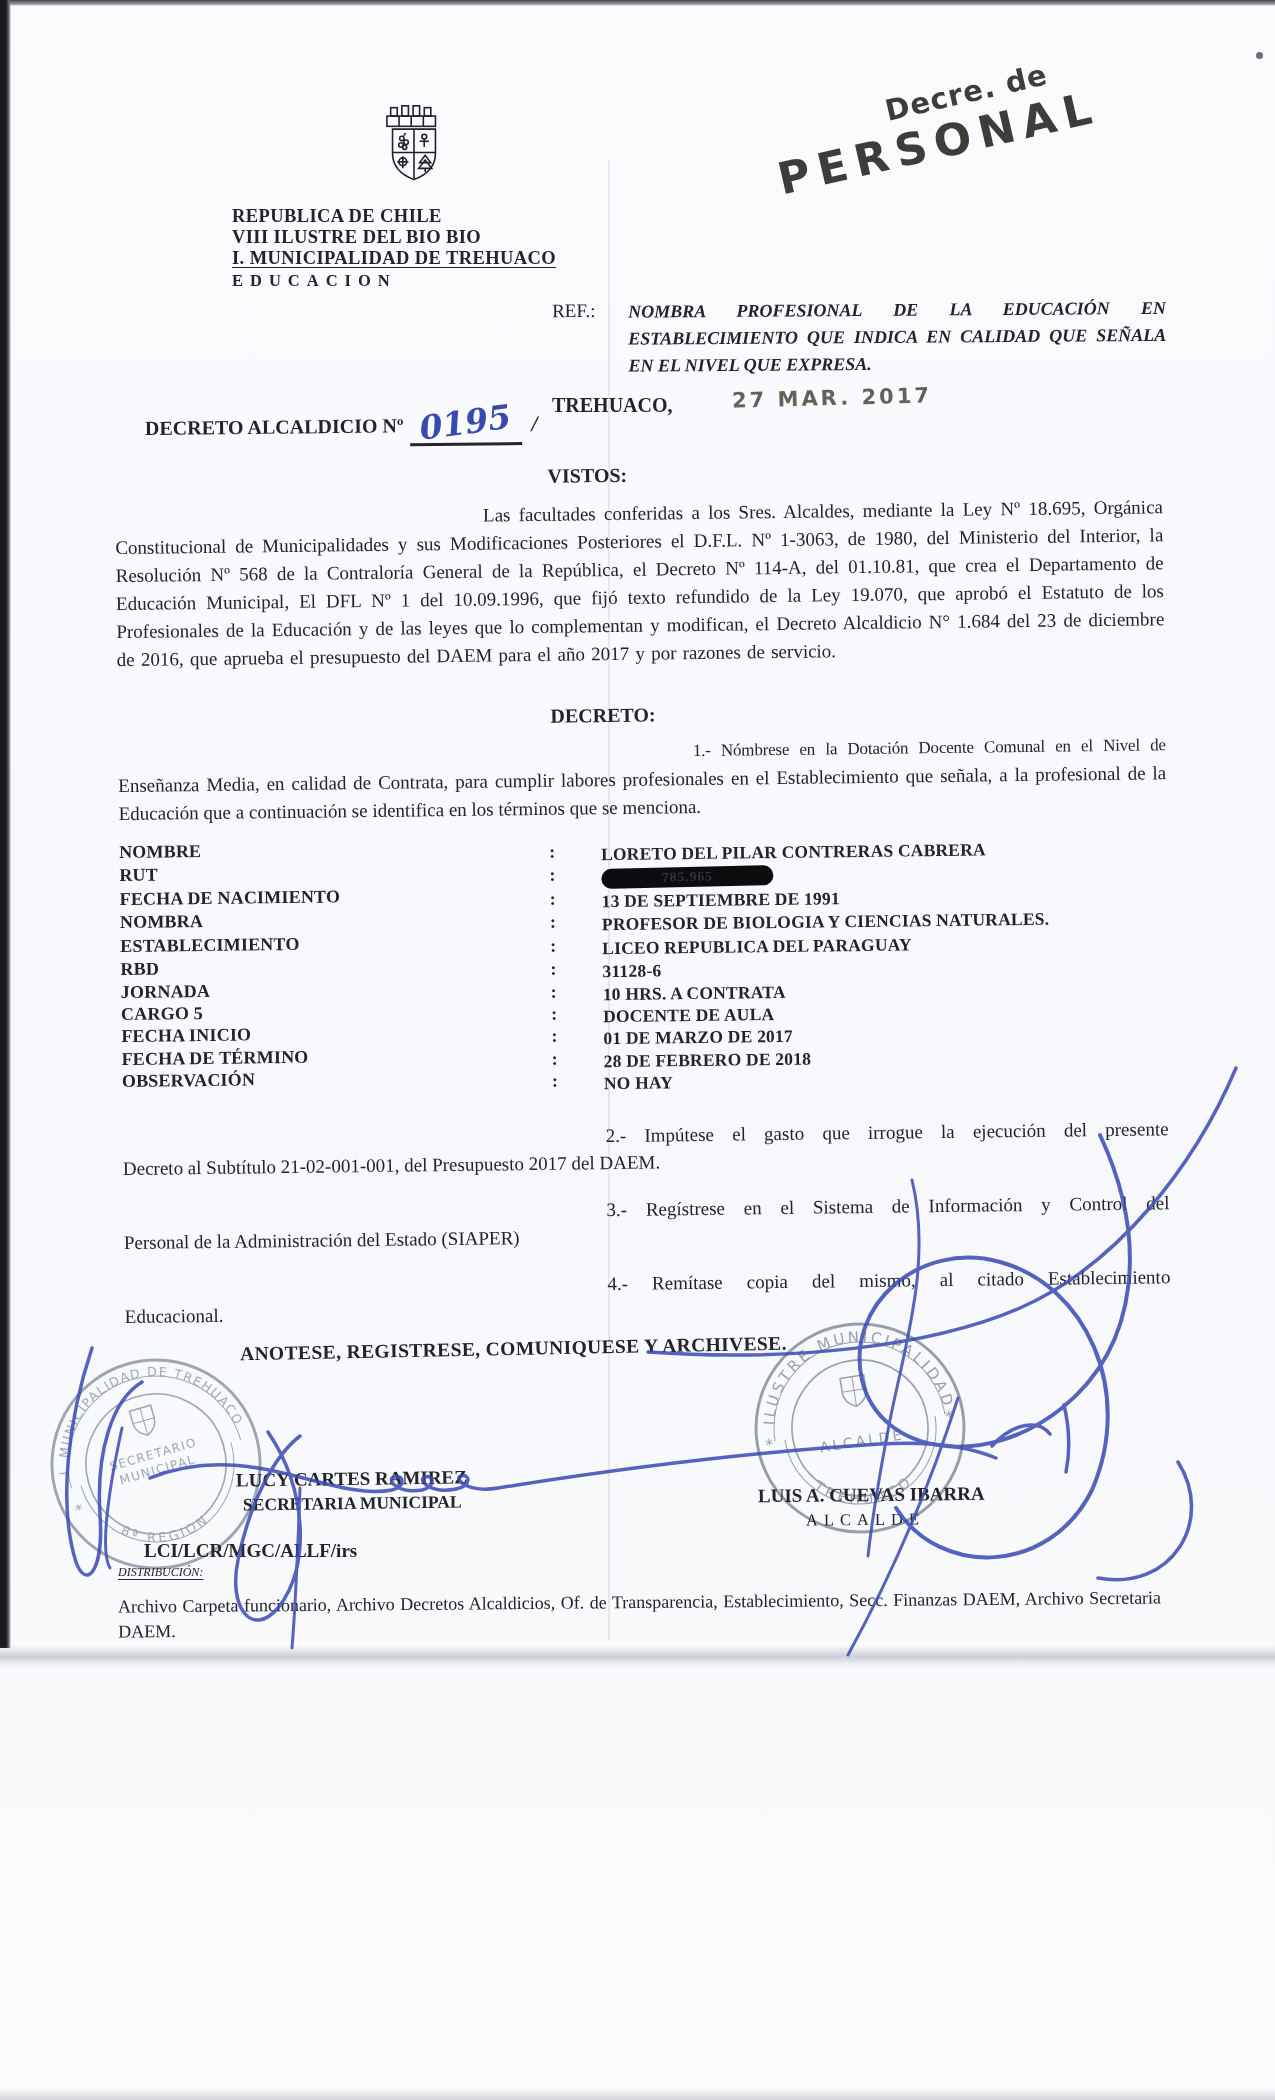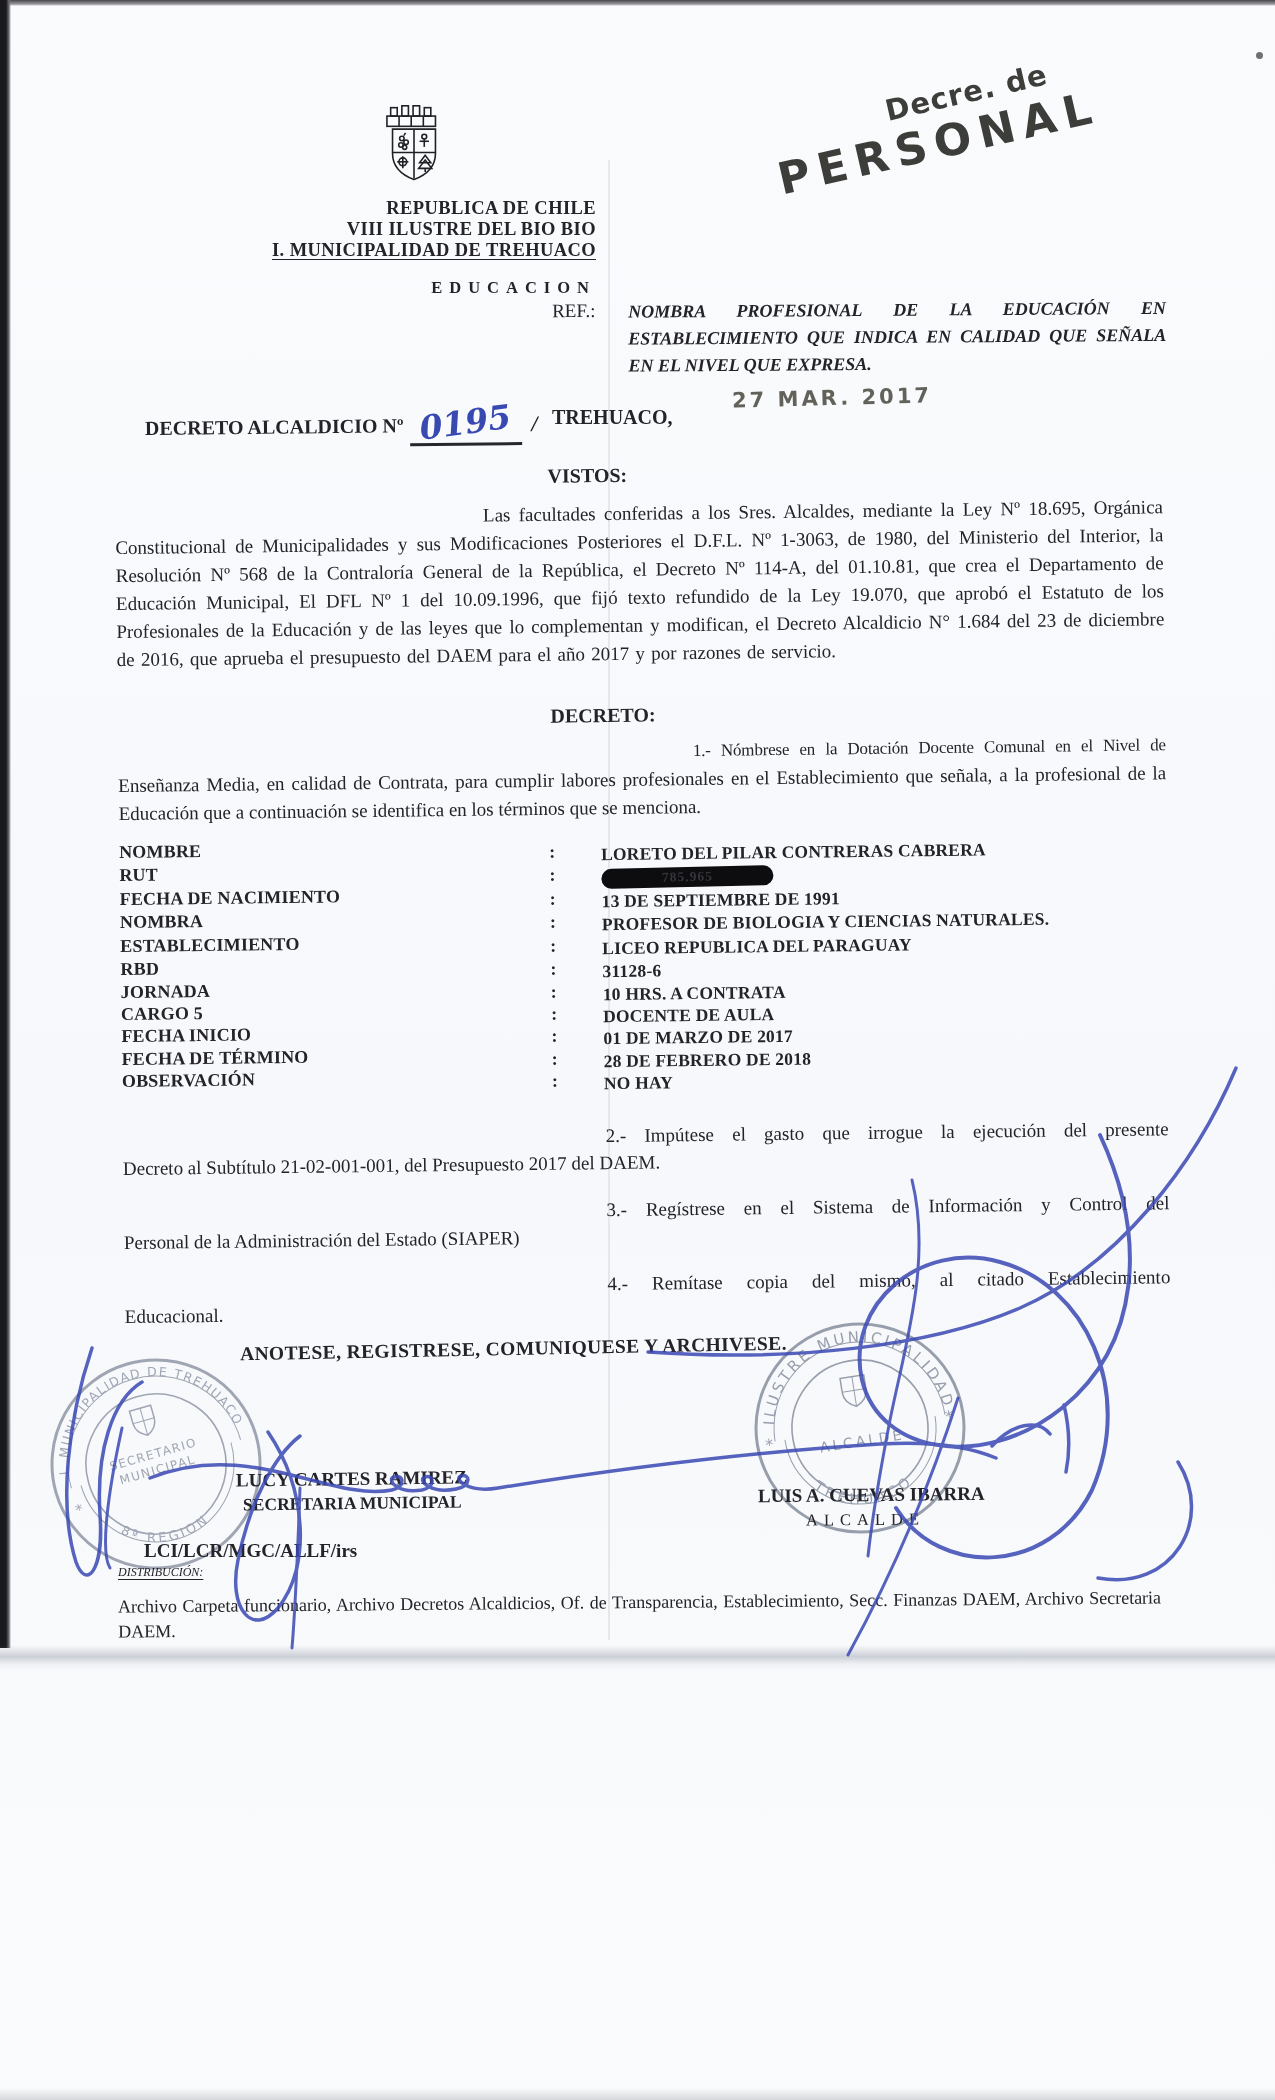--- a/index.html
+++ b/index.html
@@ -9,36 +9,36 @@
   .abs{position:absolute;}
   
   .edge-top{left:0;top:0;width:100%;height:6px;background:linear-gradient(#47474b,#9a9aa0 70%,rgba(160,160,168,0));}
   .edge-left{left:0;top:0;width:11px;height:1648px;background:linear-gradient(90deg,#1a1a1e 55%,#6d6f76 82%,rgba(210,212,218,0));}
   .crease{left:0;top:1645px;width:100%;height:26px;background:linear-gradient(rgba(130,138,152,0),rgba(130,138,152,.38) 45%,rgba(176,182,194,.16) 72%,rgba(130,138,152,0));}
   .edge-bottom{left:0;bottom:0;width:100%;height:12px;background:linear-gradient(rgba(120,124,134,0),rgba(120,124,134,.28));}
   .dot-tr{left:1256px;top:52px;width:7px;height:7px;border-radius:50%;background:#6f6f74;}
   .fold-v{left:608px;top:160px;width:2px;height:1480px;background:rgba(120,128,144,.14);}
   
   .emblem{left:372px;top:98px;width:84px;height:94px;}
-  .hdr{left:232px;top:198px;width:364px;text-align:right;line-height:21px;}
+  .hdr{left:232px;top:206px;width:364px;text-align:left;line-height:21px;}
   .hl{font-weight:bold;font-size:18.5px;letter-spacing:.4px;}
   .hl3{text-decoration:underline;text-underline-offset:3px;}
-  .hl4{font-size:16.5px;letter-spacing:7px;margin-top:16px;}
+  .hl4{font-size:16.5px;letter-spacing:7px;margin-top:1px;}
   
   .pstamp{left:770px;top:80px;width:360px;transform:rotate(-13deg);color:#2d2d2a;opacity:.92;
           font-family:"DejaVu Sans",sans-serif;font-weight:bold;}
   .ps1{font-size:29px;margin-left:120px;letter-spacing:1px;}
   .ps2{font-size:44px;letter-spacing:8px;margin-top:0px;}
   
   .refblk{left:552px;top:297px;width:615px;transform:rotate(-.4deg);}
   .reflabel{position:absolute;left:0;top:1px;font-weight:normal;font-size:19px;}
   .refbody{position:absolute;left:76px;top:0;width:538px;font-style:italic;font-weight:bold;font-size:18px;line-height:27px;}
   .refline{text-align:justify;text-align-last:justify;}
   .refline.last{text-align-last:left;}
-  .city{left:552px;top:406px;font-weight:bold;font-size:20px;}
+  .city{left:552px;top:394px;font-weight:bold;font-size:20px;}
   .datestamp{left:732px;top:386px;font-family:"DejaVu Sans",sans-serif;font-weight:bold;font-size:21px;
              color:#56564e;letter-spacing:3px;transform:rotate(-1.5deg);opacity:.92;}
   
   .decline{left:145px;top:413px;transform:rotate(-.6deg);font-size:20px;font-weight:bold;}
   .numline{display:inline-block;width:112px;border-bottom:3px solid #26262c;text-align:center;vertical-align:-6px;margin-left:6px;}
   .handnum{display:inline-block;font-family:"DejaVu Serif",serif;font-style:italic;font-weight:bold;font-size:33px;
            color:#3949b2;transform:rotate(-7deg) translateY(-4px);line-height:22px;}
   .slash{font-size:22px;margin-left:10px;font-style:italic;}
   
   .bodyblock{left:0;top:0;width:1275px;height:1200px;transform:rotate(-.7deg);transform-origin:120px 520px;}

